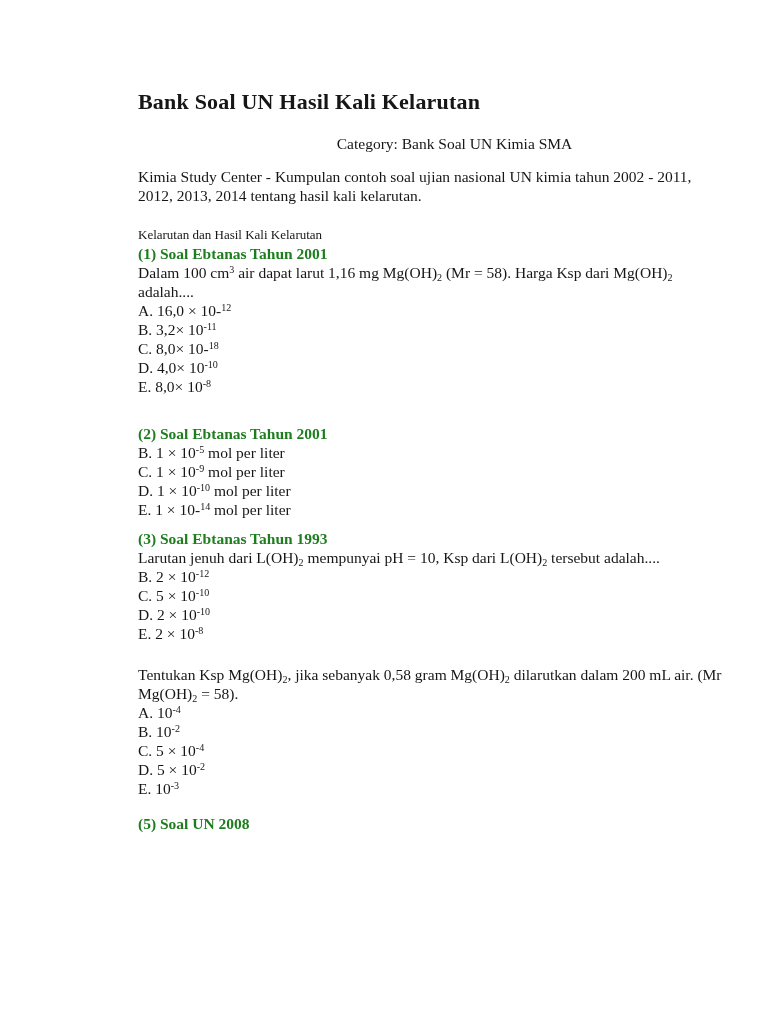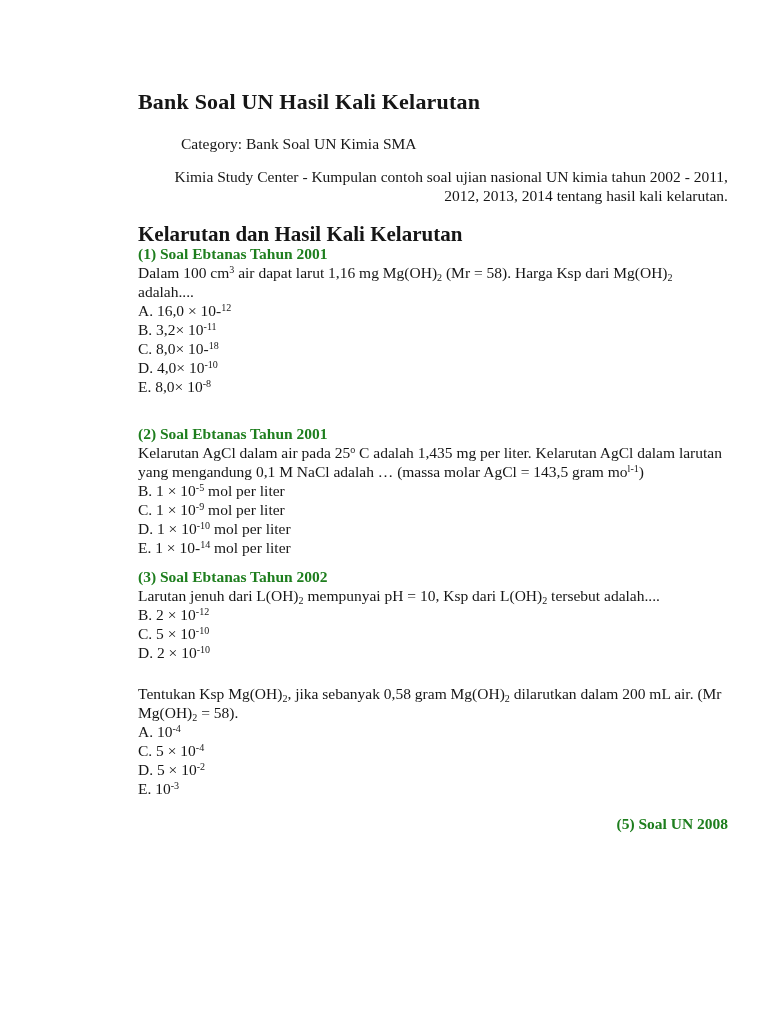--- a/index.html
+++ b/index.html
@@ -26,36 +26,36 @@
   .doc-title {
     margin: 0;
     font-size: 22px;
     line-height: 27px;
     font-weight: bold;
     letter-spacing: 0.2px;
   }
   .category-line {
     margin: 19px 0 0 0;
     text-indent: 43px;
+    text-align: center;
   }
   .intro-paragraph {
     margin: 14px 0 0 0;
-    text-align: right;
   }
   .section-heading {
     margin: 20px 0 0 0;
-    font-size: 21px;
+    font-size: 13px;
     line-height: 19px;
-    font-weight: bold;
+    font-weight: normal;
   }
   .question { margin: 0; }
   .question:nth-child(2) { margin-top: 28px; }
   .question:nth-child(3) { margin-top: 10px; }
   .question:nth-child(4) { margin-top: 22px; }
-  .question:nth-child(5) { margin-top: 16px; text-align: right; }
+  .question:nth-child(5) { margin-top: 16px; }
   .q-heading {
     color: var(--green, #1e7e1e);
     font-weight: bold;
   }
   .q-link {
     text-decoration-thickness: 1.5px;
     text-underline-offset: 2px;
     cursor: pointer;
   }
   .q-body, .q-option { margin: 0; }
@@ -81,36 +81,37 @@
         <div class="q-heading"><span class="q-num">(1) </span><span class="q-link">Soal Ebtanas Tahun 2001</span></div>
         <div class="q-body">Dalam 100 cm<sup>3</sup> air dapat larut 1,16 mg Mg(OH)<sub>2</sub> (Mr = 58). Harga Ksp dari Mg(OH)<sub>2</sub> adalah....</div>
         <div class="q-option">A. 16,0 × 10-<sup>12</sup></div>
         <div class="q-option">B. 3,2× 10<sup>-11</sup></div>
         <div class="q-option">C. 8,0× 10-<sup>18</sup></div>
         <div class="q-option">D. 4,0× 10<sup>-10</sup></div>
         <div class="q-option">E. 8,0× 10<sup>-8</sup></div>
       </div>
       <div class="question">
         <div class="q-heading"><span class="q-num">(2) </span><span class="q-link">Soal Ebtanas Tahun 2001</span></div>
-        <div class="q-body">Kelarutan AgCl dalam air pada 25<sup>o</sup> C adalah 1,435 mg per liter. Kelarutan AgCl dalam larutan yang mengandung 0,1 M NaCl adalah … (massa molar AgCl = 143,5 gram mo<sup>l-1</sup>)</div>
         <div class="q-option">B. 1 × 10<sup>-5</sup> mol per liter</div>
         <div class="q-option">C. 1 × 10<sup>-9</sup> mol per liter</div>
         <div class="q-option">D. 1 × 10<sup>-10</sup> mol per liter</div>
         <div class="q-option">E. 1 × 10-<sup>14</sup> mol per liter</div>
       </div>
       <div class="question">
-        <div class="q-heading"><span class="q-num">(3) </span><span class="q-link">Soal Ebtanas Tahun 2002</span></div>
+        <div class="q-heading"><span class="q-num">(3) </span><span class="q-link">Soal Ebtanas Tahun 1993</span></div>
         <div class="q-body">Larutan jenuh dari L(OH)<sub>2</sub> mempunyai pH = 10, Ksp dari L(OH)<sub>2</sub> tersebut adalah....</div>
         <div class="q-option">B. 2 × 10<sup>-12</sup></div>
         <div class="q-option">C. 5 × 10<sup>-10</sup></div>
         <div class="q-option">D. 2 × 10<sup>-10</sup></div>
+        <div class="q-option">E. 2 × 10<sup>-8</sup></div>
       </div>
       <div class="question">
         <div class="q-body">Tentukan Ksp Mg(OH)<sub>2</sub>, jika sebanyak 0,58 gram Mg(OH)<sub>2</sub> dilarutkan dalam 200 mL air. (Mr Mg(OH)<sub>2</sub> = 58).</div>
         <div class="q-option">A. 10<sup>-4</sup></div>
+        <div class="q-option">B. 10<sup>-2</sup></div>
         <div class="q-option">C. 5 × 10<sup>-4</sup></div>
         <div class="q-option">D. 5 × 10<sup>-2</sup></div>
         <div class="q-option">E. 10<sup>-3</sup></div>
       </div>
       <div class="question">
         <div class="q-heading"><span class="q-num">(5) </span><span class="q-link">Soal UN 2008</span></div>
       </div>
     </div>
 </div>
 

